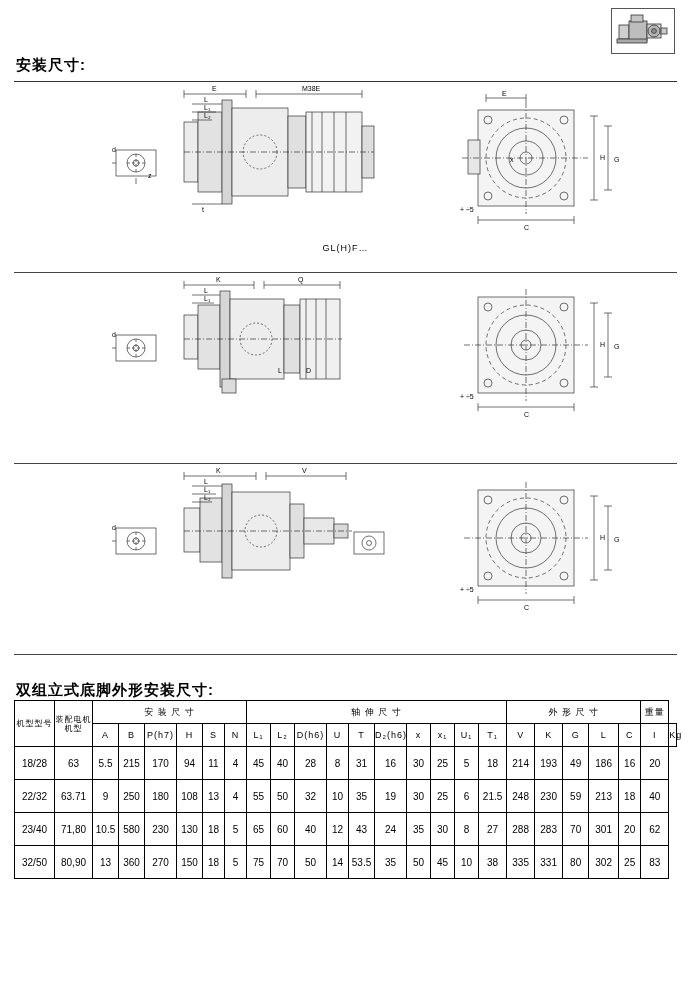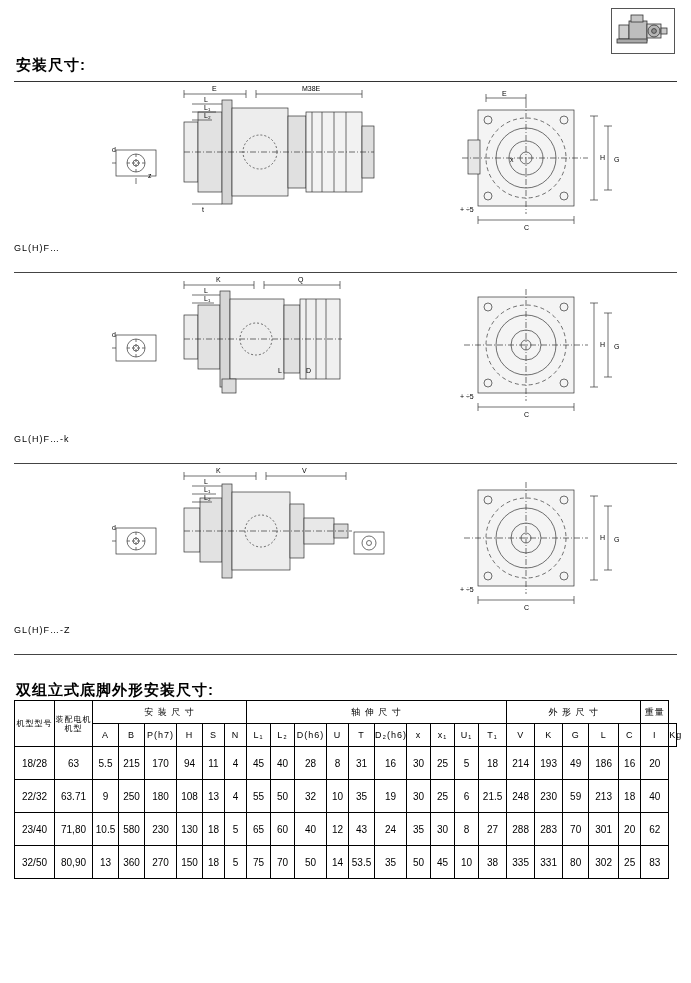--- a/index.html
+++ b/index.html
@@ -54,21 +54,21 @@
     border: 0;
     border-top: 1px solid #444;
     margin: 0;
   }
   .drawing-block {
     position: relative;
     height: 190px;
   }
   .drawing-block svg { display:block; margin: 0 auto; }
   .caption {
-    text-align: left;
+    text-align: center;
     font-size: 9px;
     letter-spacing: 1px;
     margin-top: -14px;
   }
   .section-title2 {
     font-size: 15px;
     font-weight: bold;
     letter-spacing: 1px;
     margin-top: 26px;
     margin-bottom: 0;
@@ -269,21 +269,20 @@
         <text x="188" y="28">L₁</text>
         <text x="262" y="100">L</text>
         <text x="290" y="100">D</text>
         <text x="96" y="64">d</text>
         <text x="584" y="74">H</text>
         <text x="598" y="76">G</text>
         <text x="508" y="144">C</text>
         <text x="444" y="126">+ ÷5</text>
       </g>
     </svg>
-    <div class="caption">GL(H)F…-k</div>
   </div>
   <hr class="thin-rule">
 
   <div class="drawing-block">
     <svg width="660" height="175" viewBox="0 0 660 175">
       <g stroke="#333" fill="none" stroke-width="0.7">
         <rect x="100" y="64" width="40" height="26"></rect>
         <circle cx="120" cy="77" r="9"></circle>
         <circle cx="120" cy="77" r="3"></circle>
         <line x1="111" y1="77" x2="129" y2="77" stroke-dasharray="3,2"></line>
@@ -340,21 +339,20 @@
         <text x="188" y="20">L</text>
         <text x="188" y="28">L₁</text>
         <text x="188" y="36">L₂</text>
         <text x="96" y="66">d</text>
         <text x="584" y="76">H</text>
         <text x="598" y="78">G</text>
         <text x="508" y="146">C</text>
         <text x="444" y="128">+ ÷5</text>
       </g>
     </svg>
-    <div class="caption">GL(H)F…-Z</div>
   </div>
   <hr class="thin-rule">
 
   <div class="section-title2">双组立式底脚外形安装尺寸:</div>
 
   <table class="spec">
     <colgroup>
       <col style="width:40px">
         <col style="width:38px">
       <col style="width:26px">

